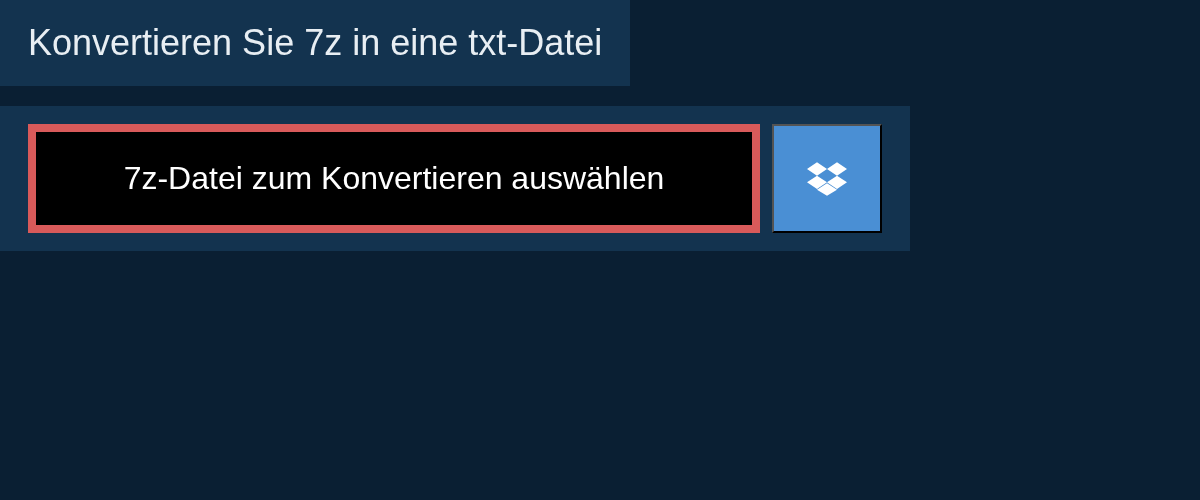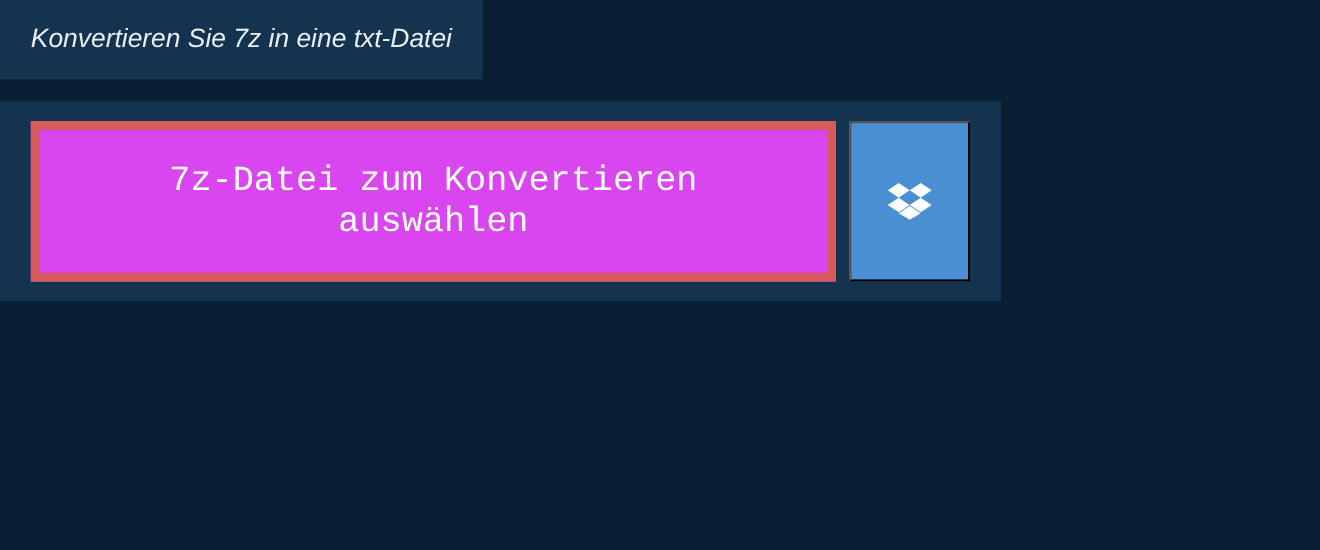--- a/index.html
+++ b/index.html
@@ -15,46 +15,44 @@
       overflow: hidden;
     }
     .header-bar {
       background: #13334f;
       padding: 22px 28px;
       width: fit-content;
       margin-bottom: 0;
     }
     .header-title {
       color: #e8eef3;
-      font-size: 24px;
+      font-size: 36px;
       font-weight: 400;
-      font-style: italic;
     }
     .main-panel {
       background: #13334f;
       margin-top: 20px;
       padding: 18px 28px;
       display: flex;
       gap: 12px;
       width: 910px;
     }
     .select-file-button {
-      background: #d946ef;
+      background: #000000;
       border: 8px solid #d85a5a;
       color: #ffffff;
       font-size: 32px;
       font-weight: 400;
       padding: 28px 40px;
       cursor: pointer;
       flex: 1;
       text-align: center;
       display: flex;
       align-items: center;
       justify-content: center;
-      font-family: Liberation Mono, monospace;
     }
     .dropbox-button {
       background: #4a8fd4;
       width: 110px;
       display: flex;
       align-items: center;
       justify-content: center;
       cursor: pointer;
     }
     .dropbox-icon {

